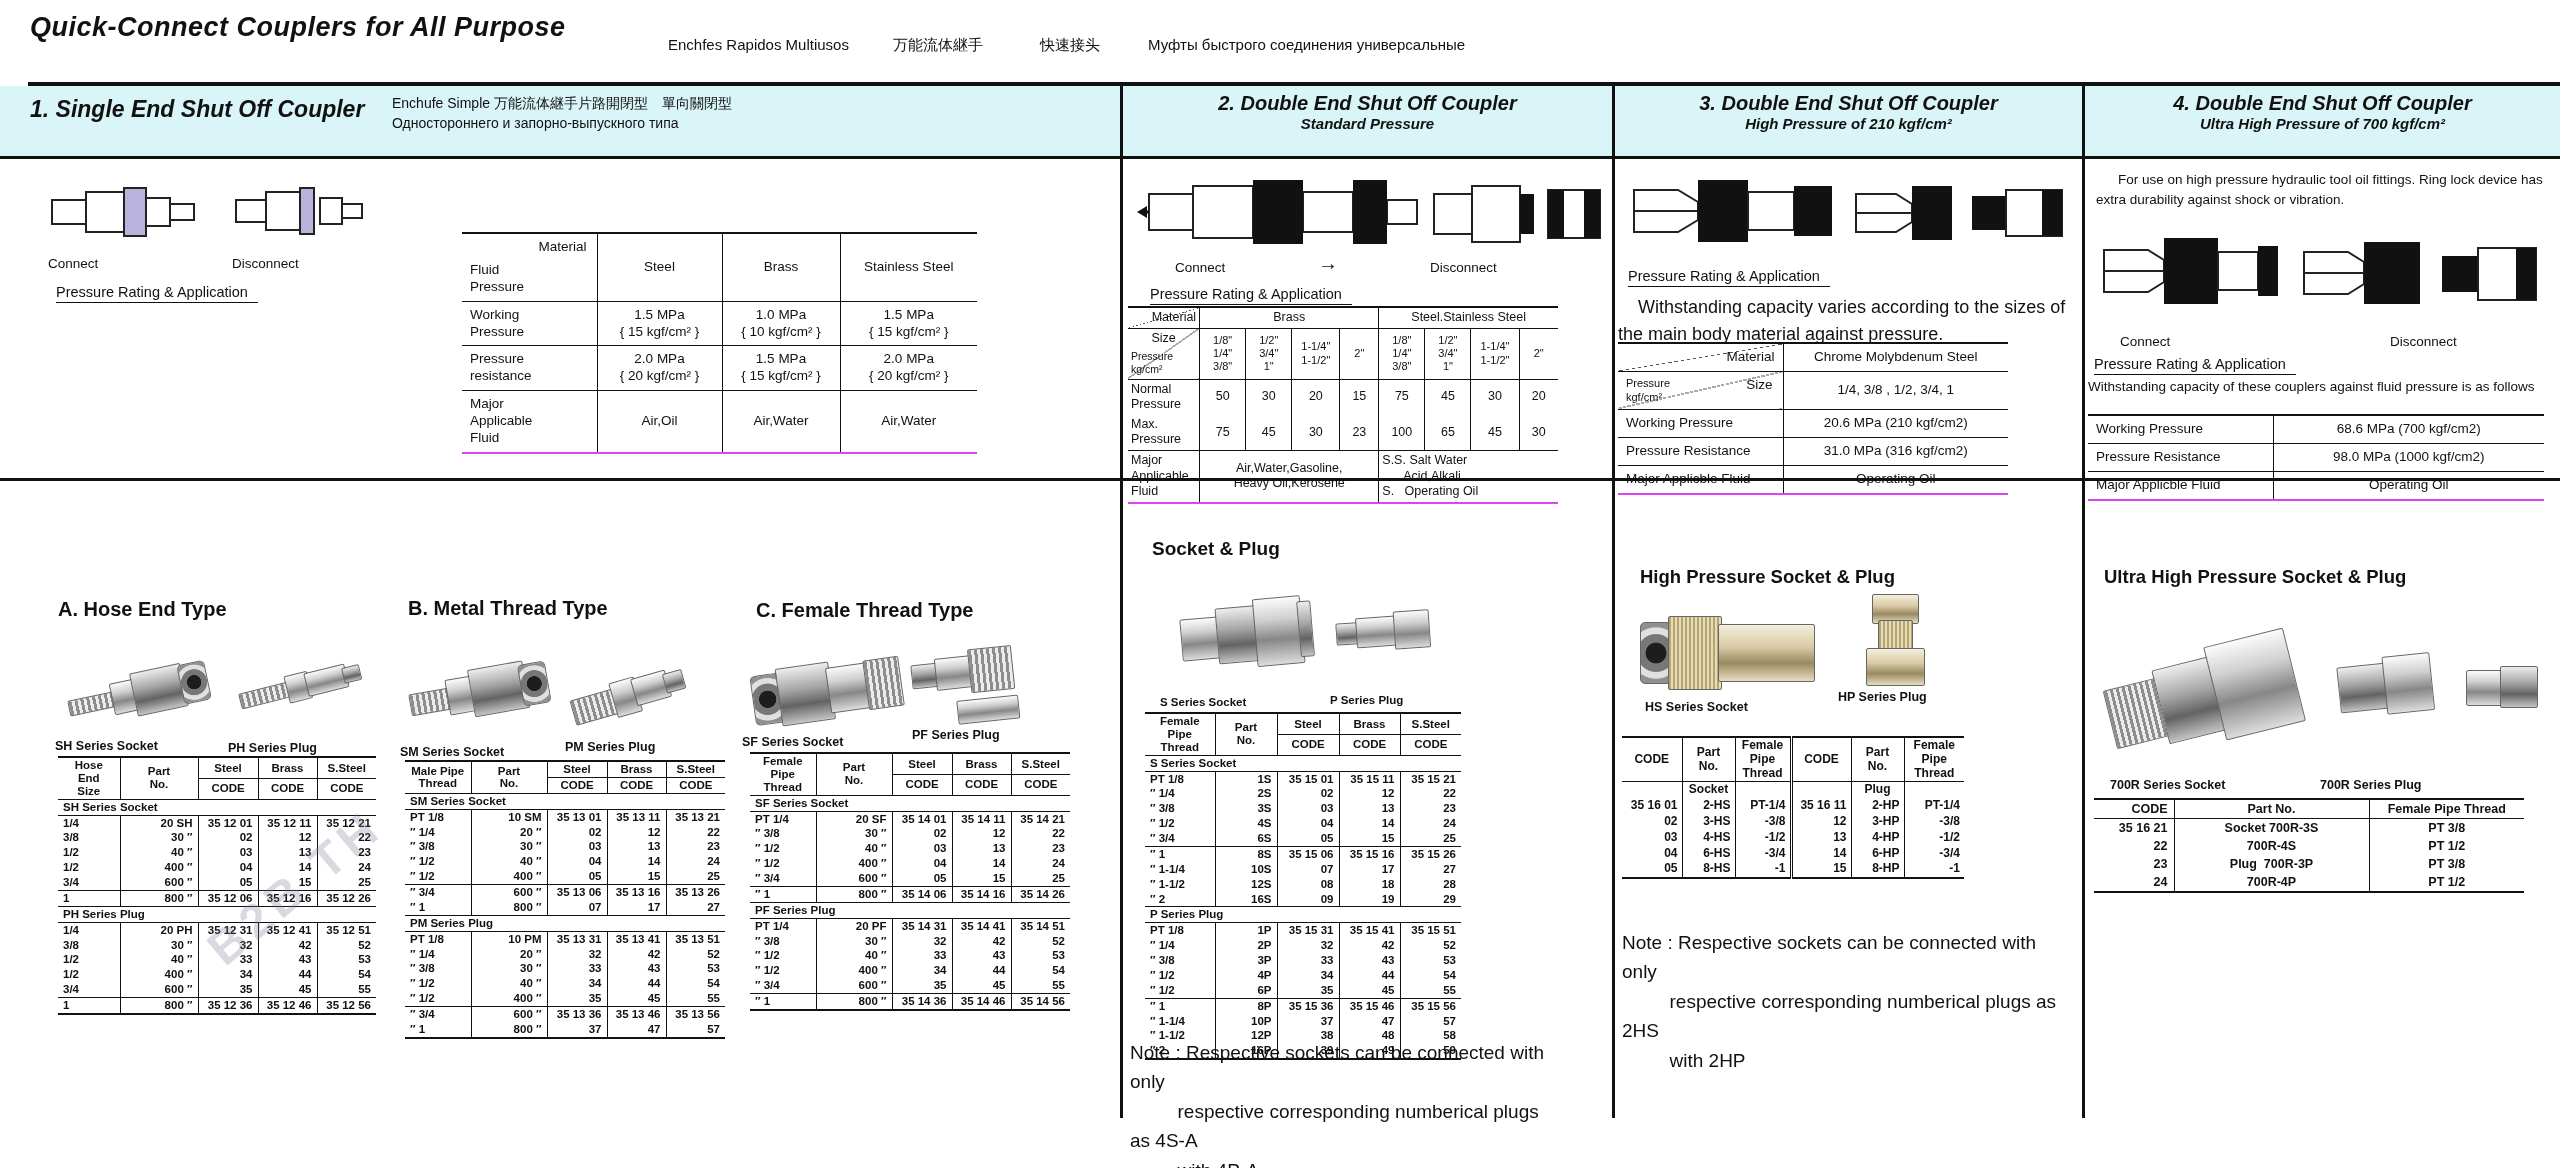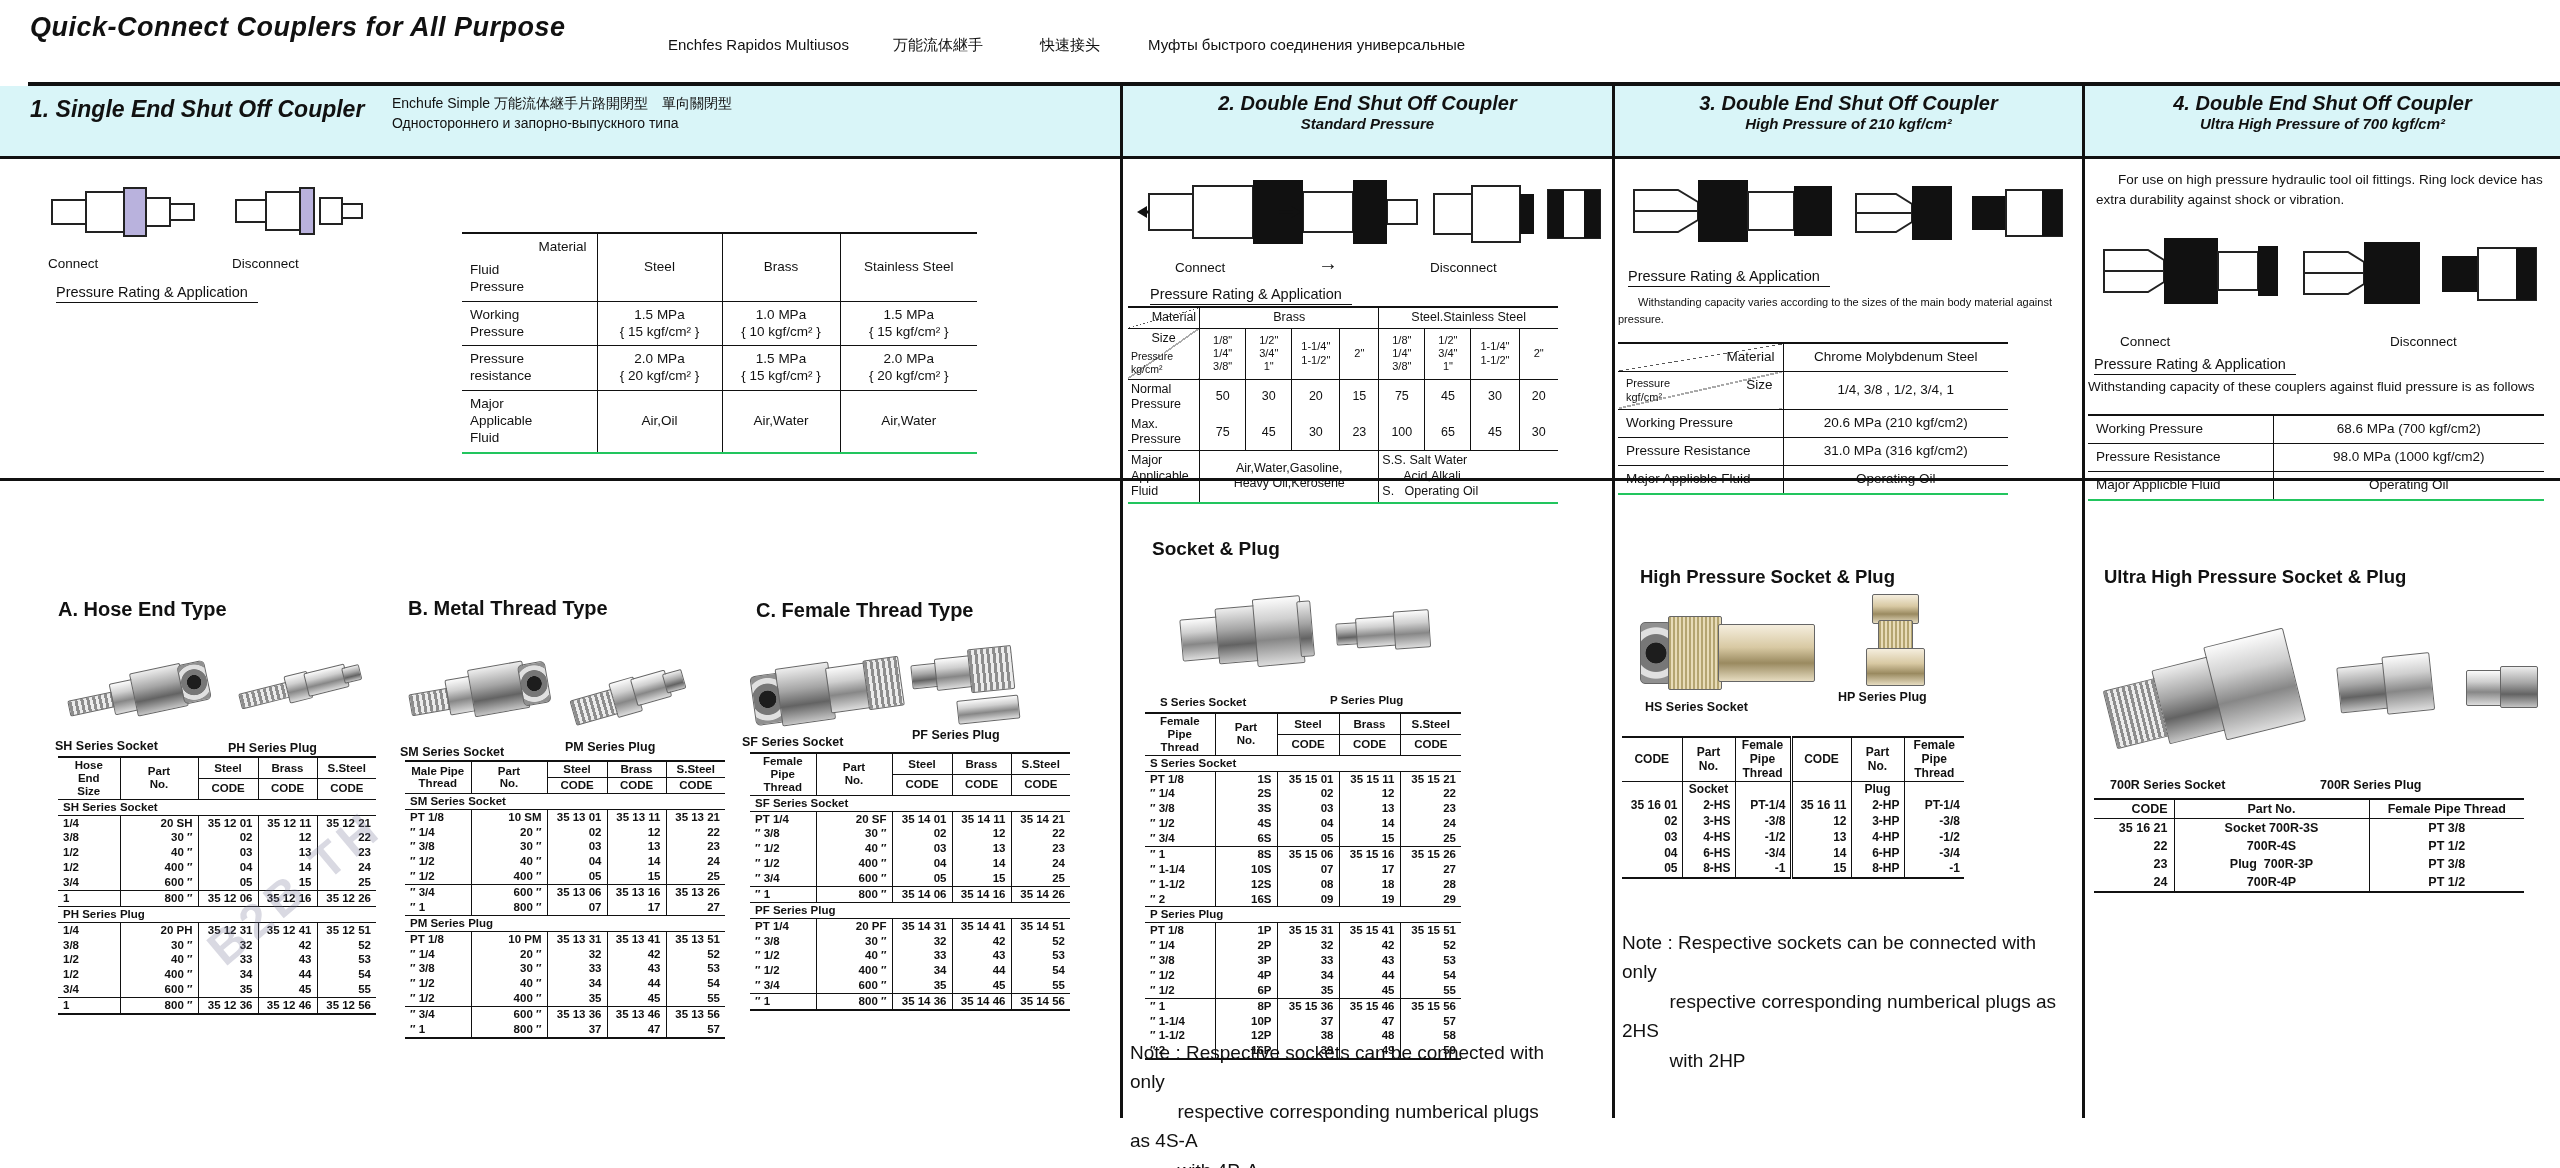--- a/index.html
+++ b/index.html
@@ -17,21 +17,21 @@
   
   .utitle{display:inline-block;border-bottom:1.5px solid #111;padding:0 10px 2px 0;font-size:14.5px;}
   .para{font-size:14px;line-height:1.5;text-indent:26px;}
   .subhead{font-weight:bold;font-size:19px;}
   .plabel{font-weight:bold;font-size:12.5px;text-align:left;}
   .note{font-size:19px;line-height:1.55;white-space:pre-line;}
   
   table{border-collapse:collapse;table-layout:fixed;}
   td{font-family:"Liberation Sans",sans-serif;white-space:pre-line;vertical-align:middle;overflow:hidden;}
   
-  .rt{border-top:2px solid #111;border-bottom:2px solid #22c55e;}
+  .rt{border-top:2px solid #111;border-bottom:2px solid #d946ef;}
   .rt td{border-right:1px solid #111;padding:5px 8px;font-size:13.5px;text-align:center;line-height:1.25;}
   .rt td:last-child{border-right:0;}
   .rt tr:not(:first-child) td{border-top:1px solid #111;}
   .rt tr.nb td{border-top:0;}
   .rt td.al{text-align:left;}
   .rt td.ar{text-align:right;}
   .rt2 td{font-size:12.5px;padding:2px 3px;}
   .rt2 td.sz{font-size:11px;line-height:1.2;}
   
   .pt{border-top:2px solid #111;border-bottom:2px solid #111;font-weight:bold;}
@@ -887,21 +887,21 @@
         <line x1="4" y1="35" x2="60" y2="35"></line>
     </g>
     <rect x="60" y="8" width="40" height="54" fill="#111"></rect>
   </svg>
   <svg class="draw" style="left:1968px;top:182px;" width="100" height="62" viewBox="0 0 100 62">
     <rect x="4" y="14" width="34" height="34" fill="#111"></rect>
     <rect x="38" y="8" width="56" height="46" fill="none" stroke="#222" stroke-width="2"></rect>
     <rect x="74" y="8" width="20" height="46" fill="#111"></rect>
   </svg>
   <div class="abs utitle" style="left:1628px;top:268px;">Pressure Rating &amp; Application</div>
-  <div class="abs para" style="left:1618px;top:294px;width:452px;font-size:11px;text-indent:20px;">Withstanding capacity varies according to the sizes of the main body material against pressure.</div>
+  <div class="abs para" style="left:1618px;top:294px;width:452px;font-size:18px;text-indent:20px;">Withstanding capacity varies according to the sizes of the main body material against pressure.</div>
   <table class="abs rt" style="left:1618px;top:342px;width:390px;">
     <colgroup>
         <col style="width:165px">
         <col style="width:225px">
       </colgroup>
     <tbody>
         <tr>
           <td class="ar dg">Material</td>
           <td>Chrome Molybdenum Steel</td>
         </tr>

